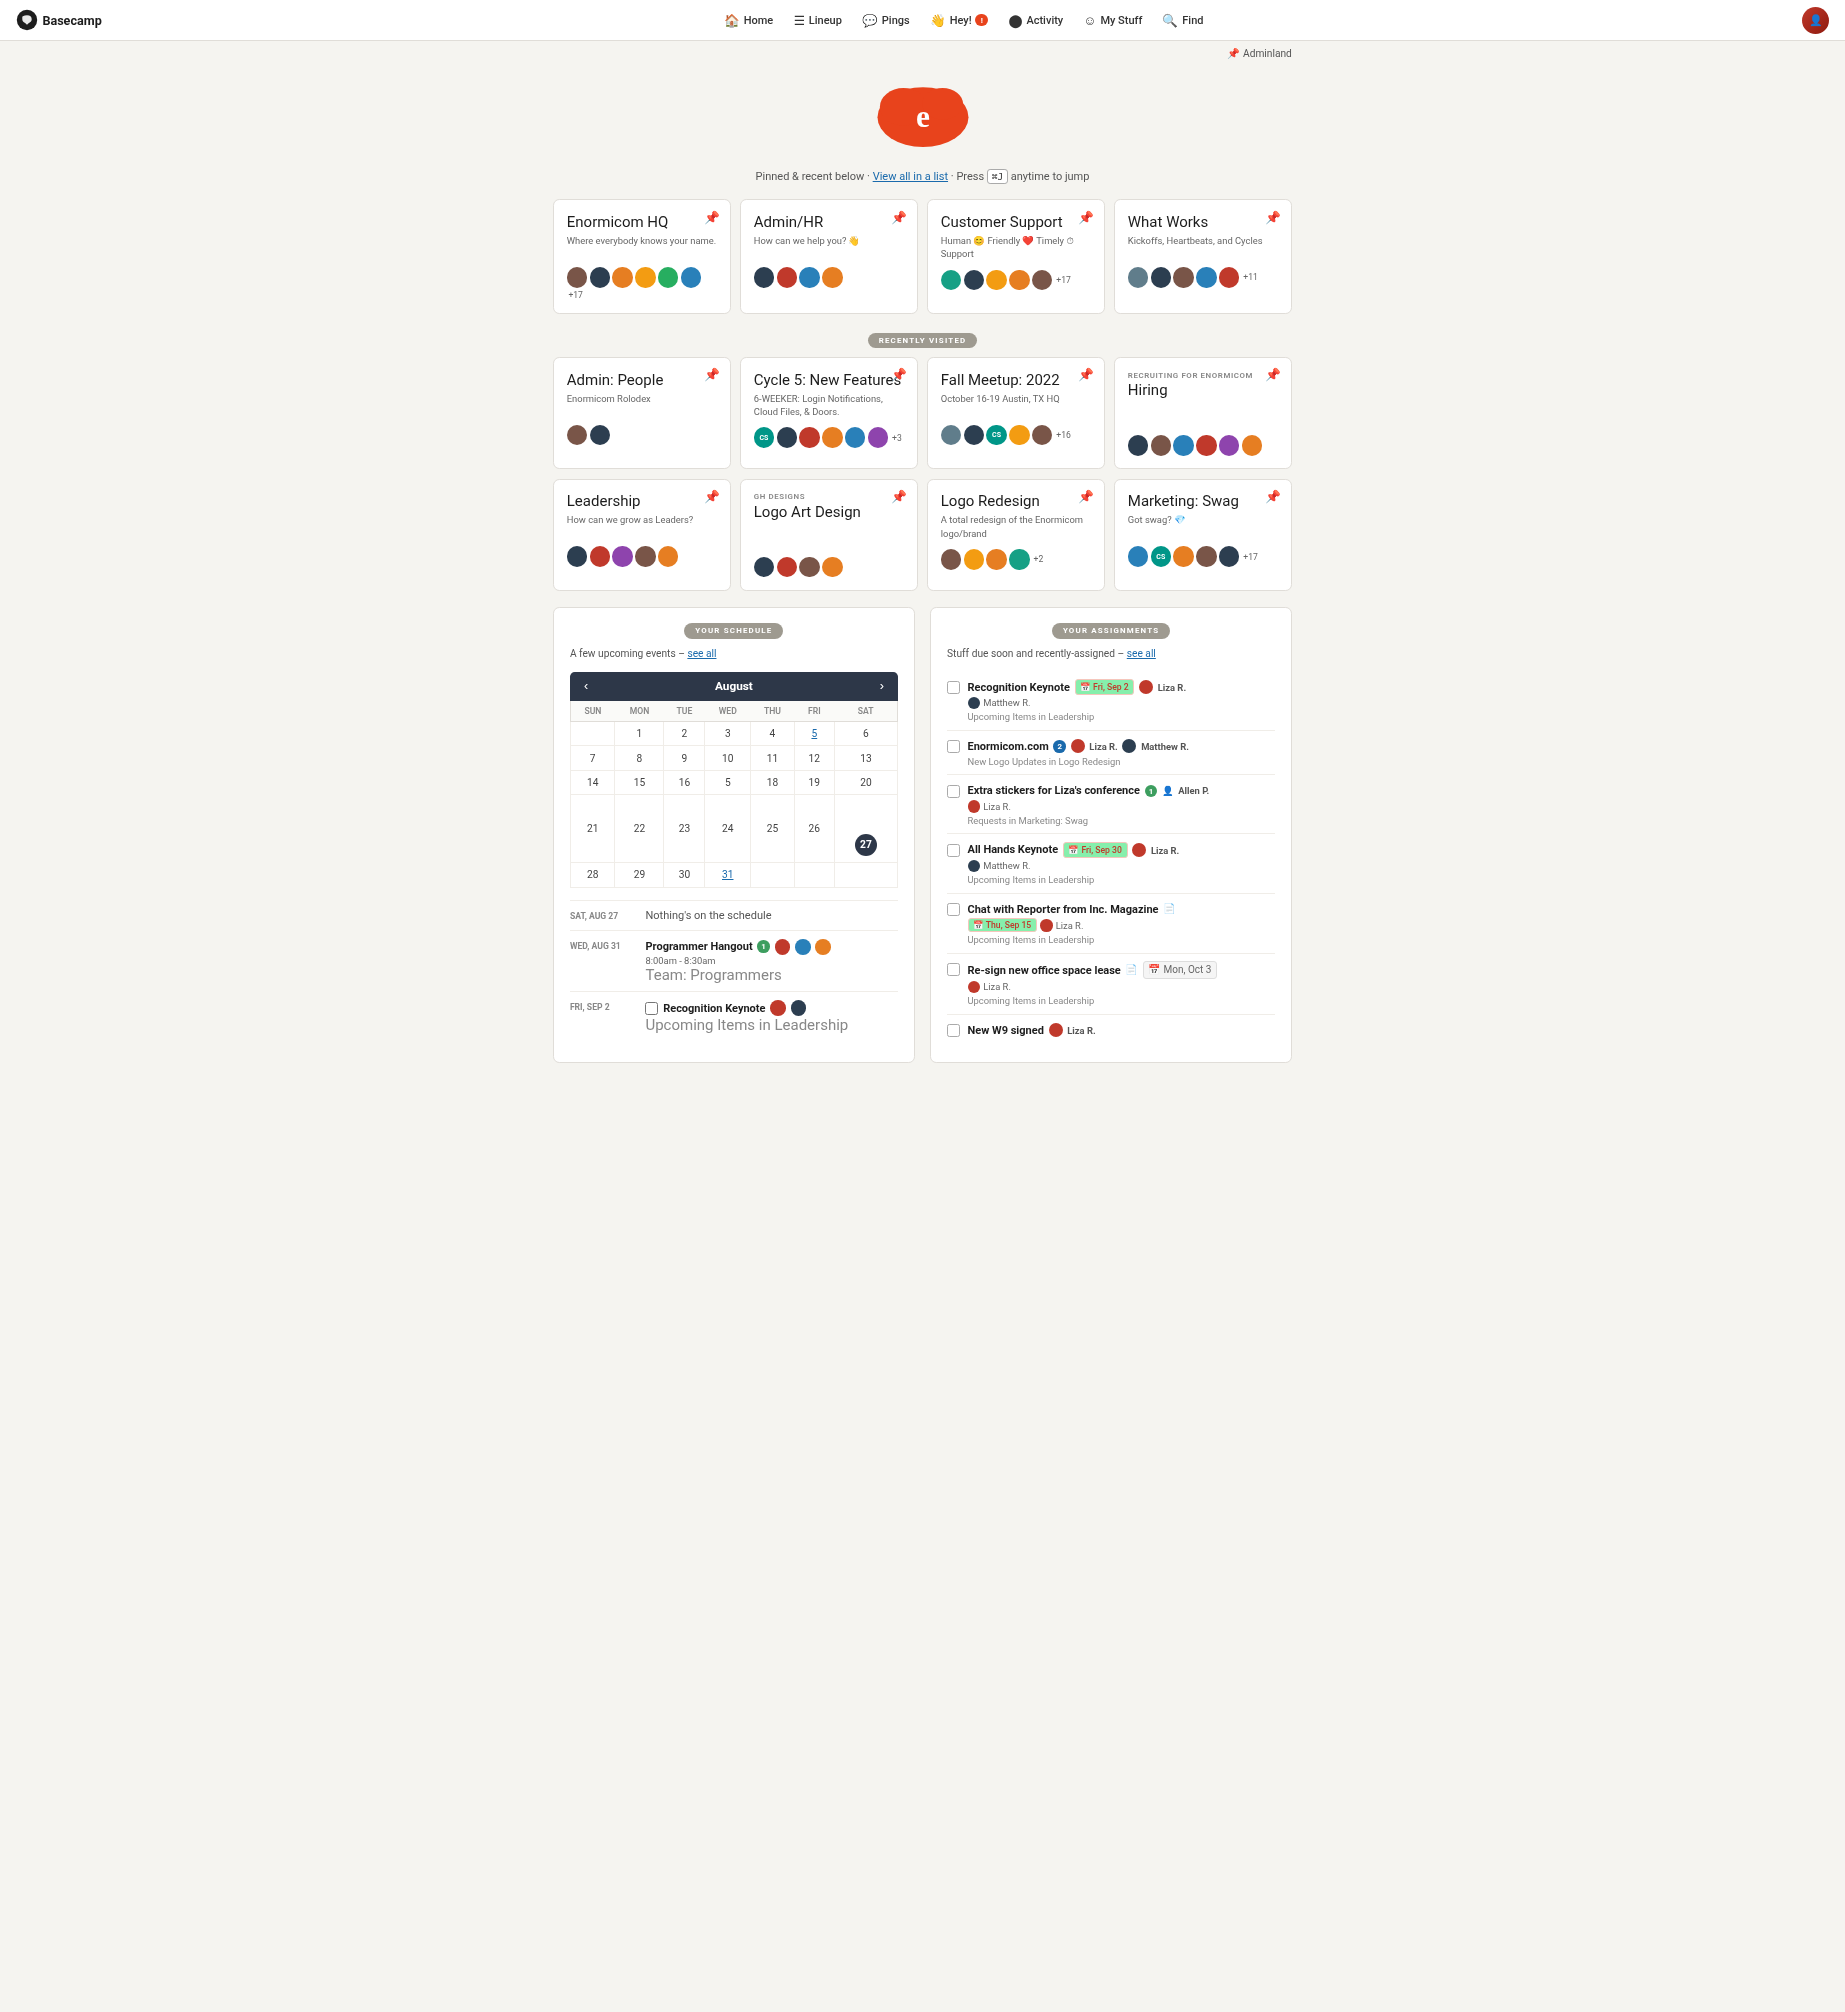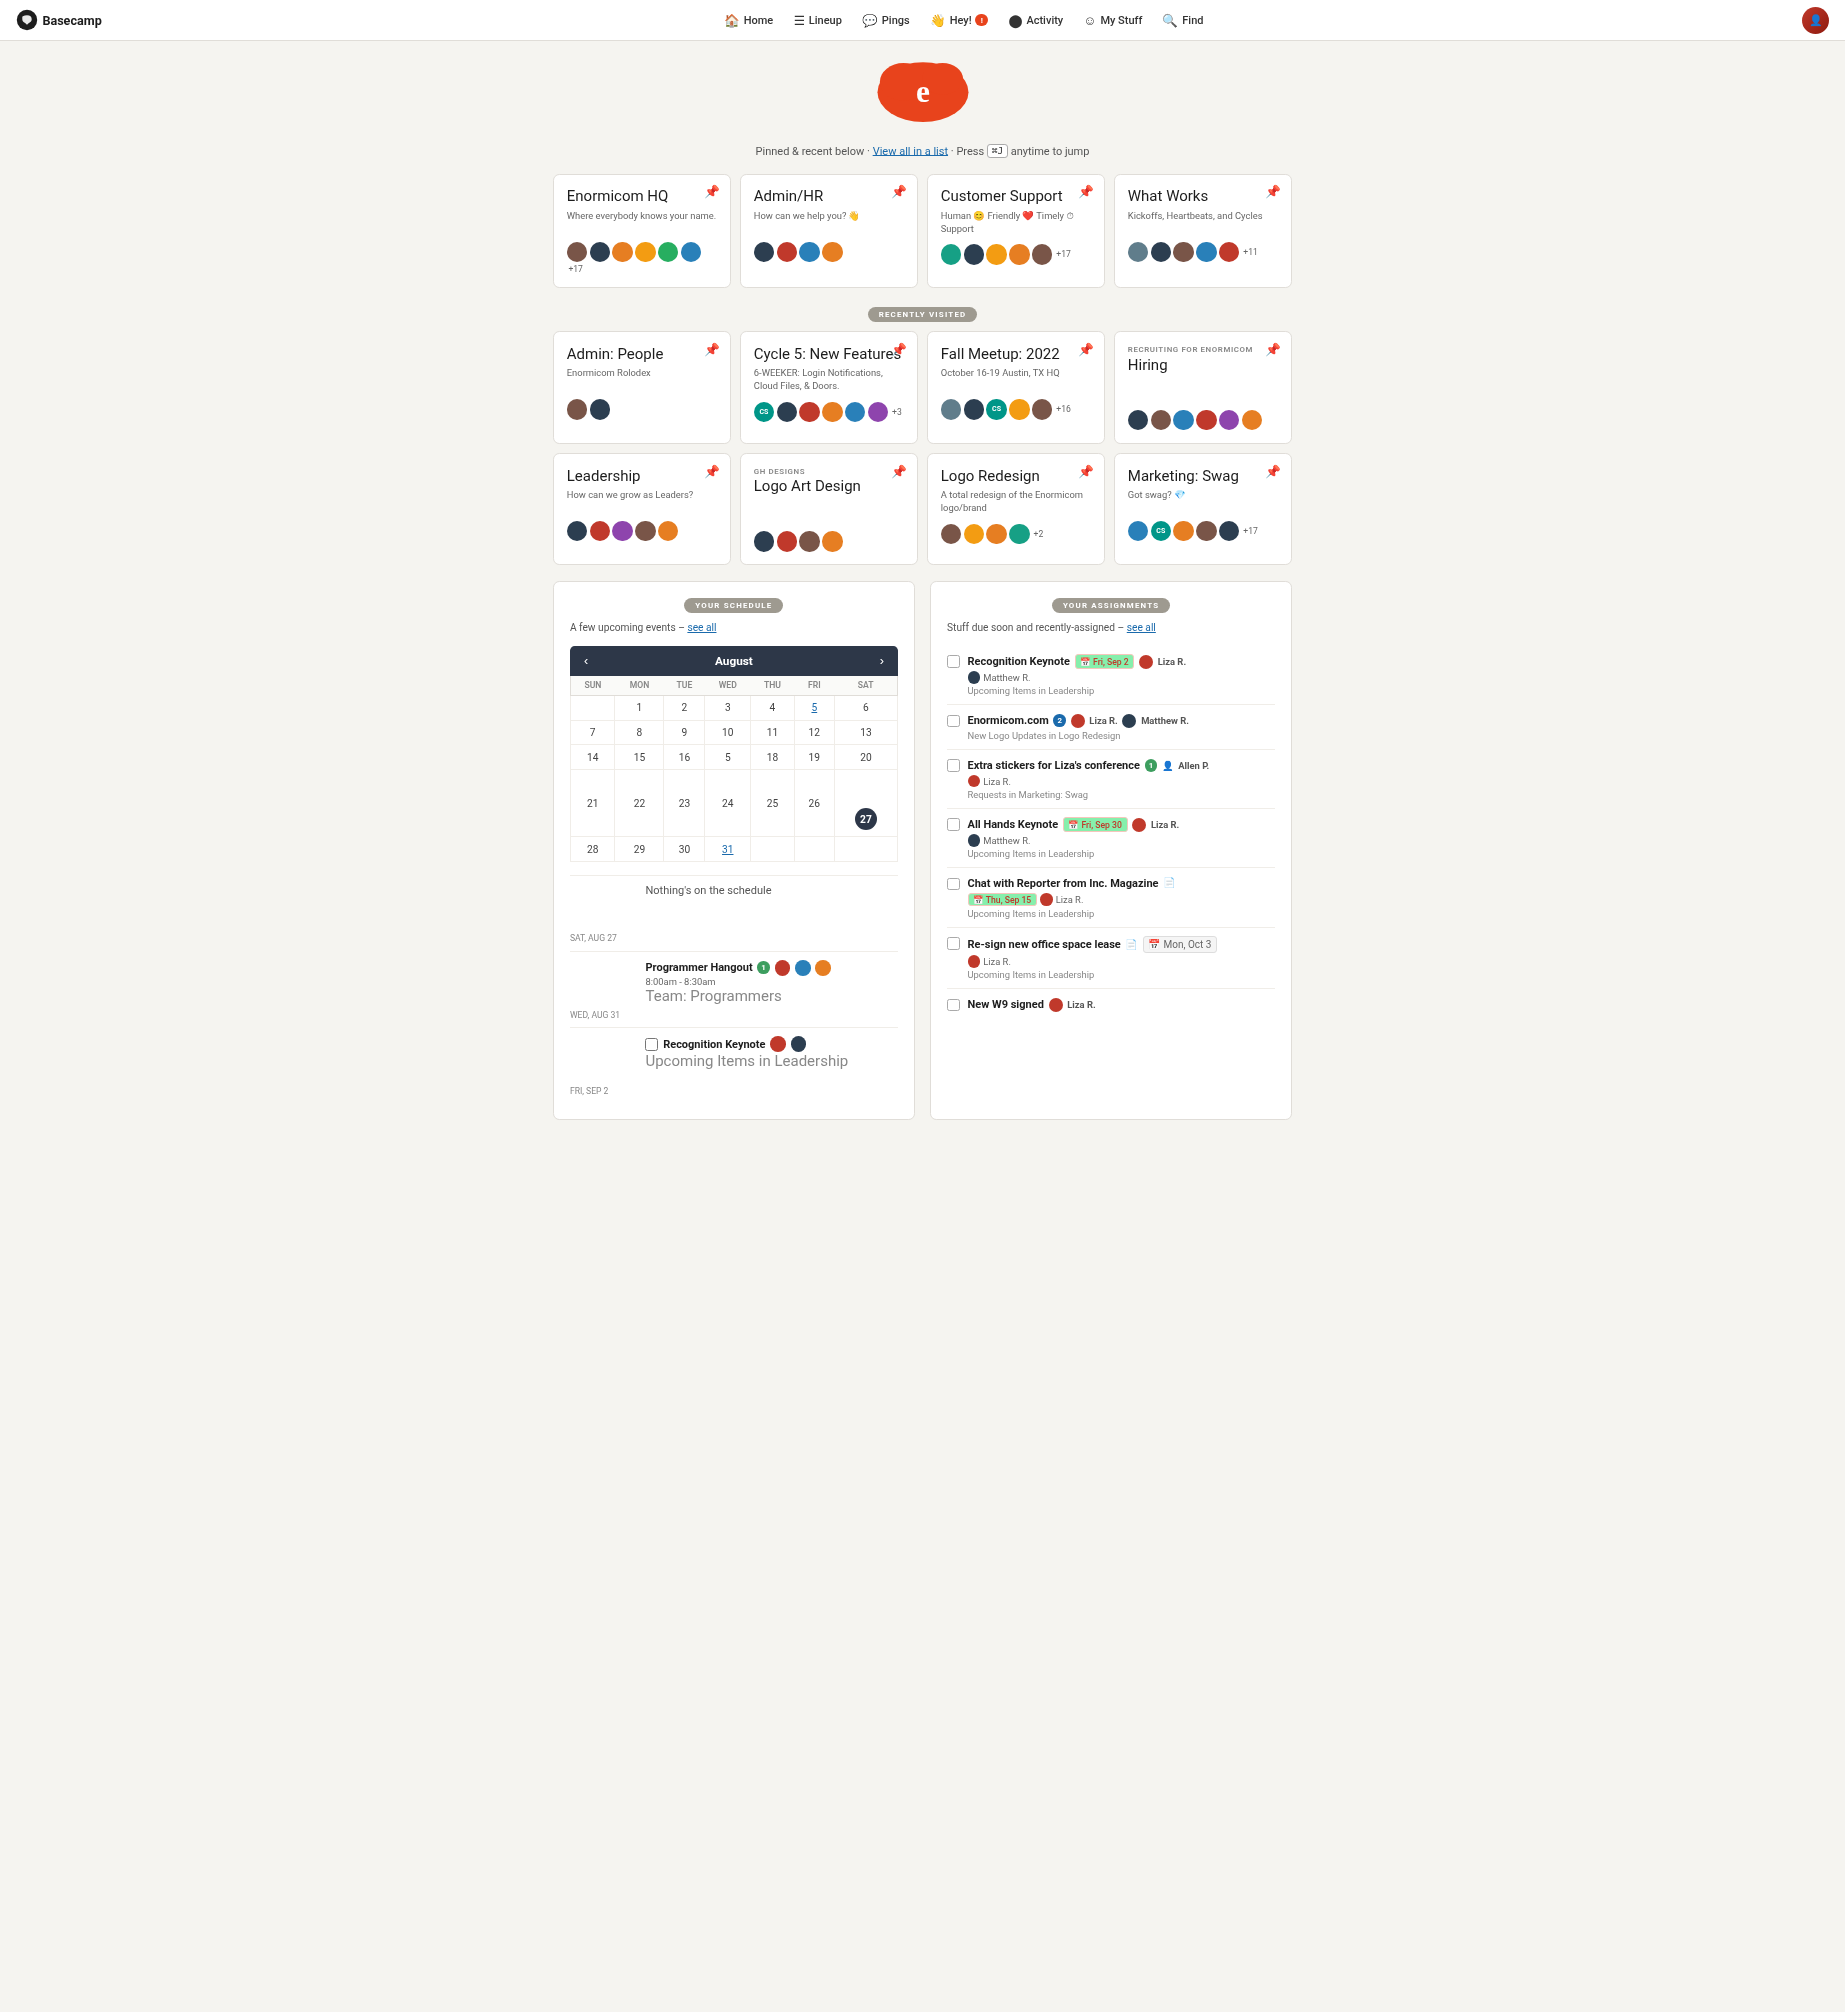--- a/index.html
+++ b/index.html
@@ -339,25 +339,24 @@
     .schedule-row {
       display: flex;
       gap: 12.6px;
       padding: 7.9px 0;
       border-top: 0.8px solid #f0ede8;
       align-items: flex-start;
     }
     .schedule-date {
       font-size: 8.6px;
       color: #888;
-      font-weight: 400;
+      font-weight: 700;
       text-transform: uppercase;
       min-width: 63px;
       padding-top: 1.6px;
-      margin-top: 48px;
     }
     .schedule-info { flex: 1; }
     .schedule-title {
       font-size: 11px;
       font-weight: 700;
       color: #1d1d1d;
       display: flex;
       align-items: center;
       gap: 4.7px;
     }
@@ -534,20 +533,23 @@
       <span>Find</span>
     </a>
   </div>
   <div class="nav-avatar">
     <span>👤</span>
   </div>
 </nav>
 
 <div class="main-content">
 
+  <div class="adminland-bar">
+    <a class="adminland-link">📌 Adminland</a>
+  </div>
 
   <div class="hero">
     <div class="hero-logo">
       <svg viewBox="0 0 130 100" xmlns="http://www.w3.org/2000/svg" style="font-size:14px">
         <ellipse cx="65" cy="55" rx="58" ry="38" fill="#e8431c"></ellipse>
         <ellipse cx="40" cy="42" rx="30" ry="24" fill="#e8431c"></ellipse>
         <ellipse cx="90" cy="38" rx="26" ry="20" fill="#e8431c"></ellipse>
         <text x="65" y="68" text-anchor="middle" font-size="40" font-weight="900" fill="white" font-family="serif">e</text>
       </svg>
     </div>

